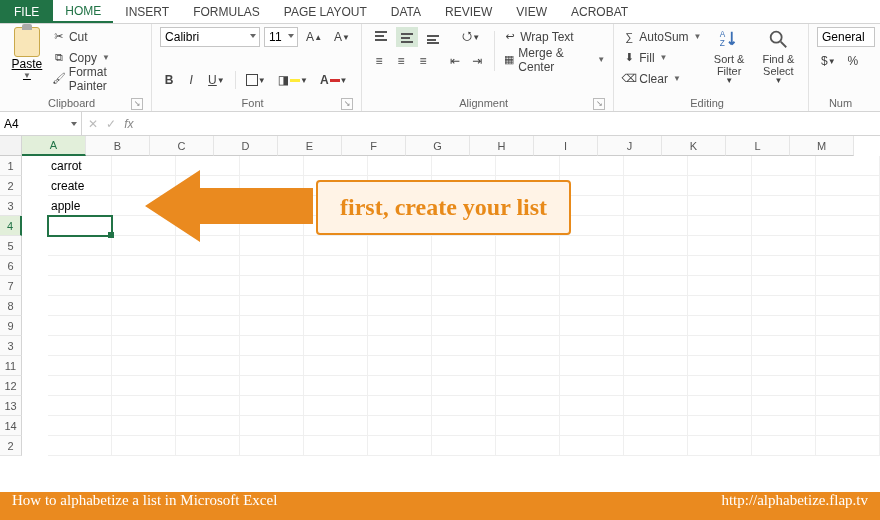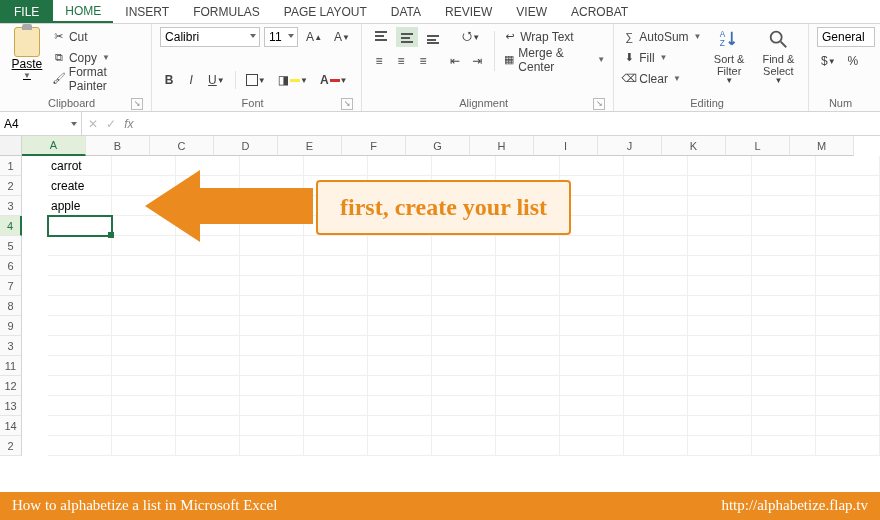--- a/index.html
+++ b/index.html
@@ -54,21 +54,21 @@
   .colhdr.selected { background:#e2efda; color:#217346; border-bottom:2px solid #217346;}
   .rowhdr.selected { background:#e2efda; color:#217346; border-right:2px solid #217346;}
   .cellsrow { display:flex; height:20px;justify-content:flex-end;}
   .cell { width:64px; height:20px; border-right:1px solid #efefef; border-bottom:1px solid #efefef; padding:0 3px; font-size:12px; display:flex; align-items:center; background:#fff; position:relative;}
   .cell.active { outline:2px solid #217346; outline-offset:-1px; z-index:2;}
   .cell.active::after{content:""; position:absolute; right:-3px; bottom:-3px; width:6px;height:6px; background:#217346;}
   
   .anno-arrow { position:absolute; left:145px; top:166px; z-index:20;}
   .anno-bubble { position:absolute; left:316px; top:180px; z-index:20; background:#fff3e6; border:2px solid #e88a1a; border-radius:4px; padding:12px 22px; color:#e88a1a; font-family:"Comic Sans MS", cursive; font-size:24px; font-weight:bold;}
   
-  .footer { position:absolute; left:0; right:0; bottom:0; height:28px; background:#ea8a1f; color:#fff; display:flex; align-items:flex-end; justify-content:space-between; padding:6px 12px; font-family:"Comic Sans MS", cursive; font-size:15px;}
+  .footer { position:absolute; left:0; right:0; bottom:0; height:28px; background:#ea8a1f; color:#fff; display:flex; align-items:flex-start; justify-content:space-between; padding:0 12px; font-family:"Comic Sans MS", cursive; font-size:15px;}
   svg { display:block;}
 </style>
 </head>
 <body>
 
 <div class="tabbar">
   <div class="file-tab">FILE</div>
   <div class="tab active">HOME</div>
   <div class="tab">INSERT</div>
   <div class="tab">FORMULAS</div>

